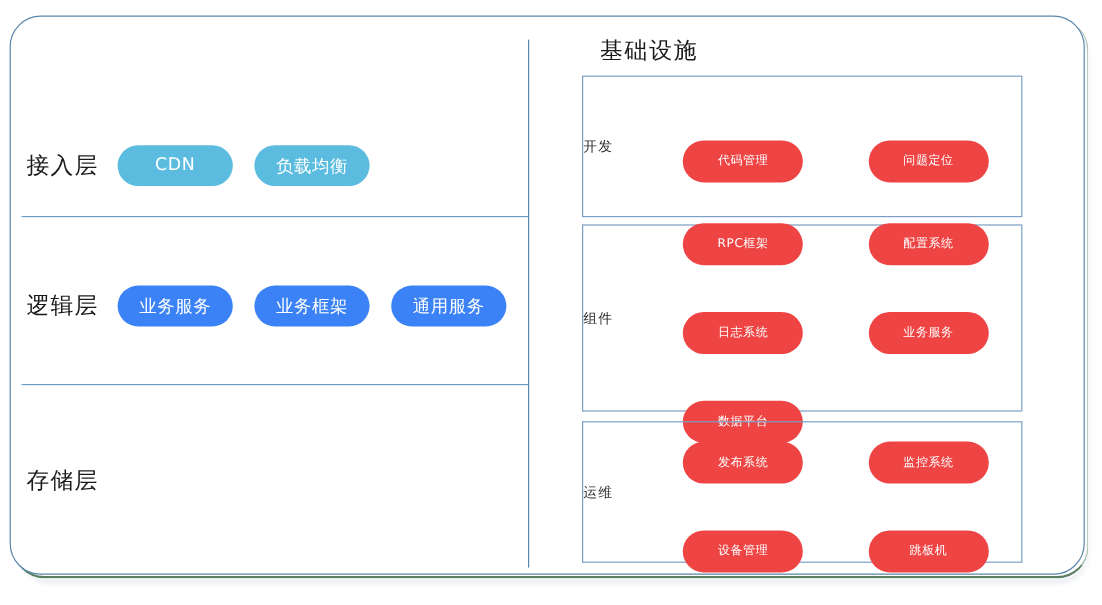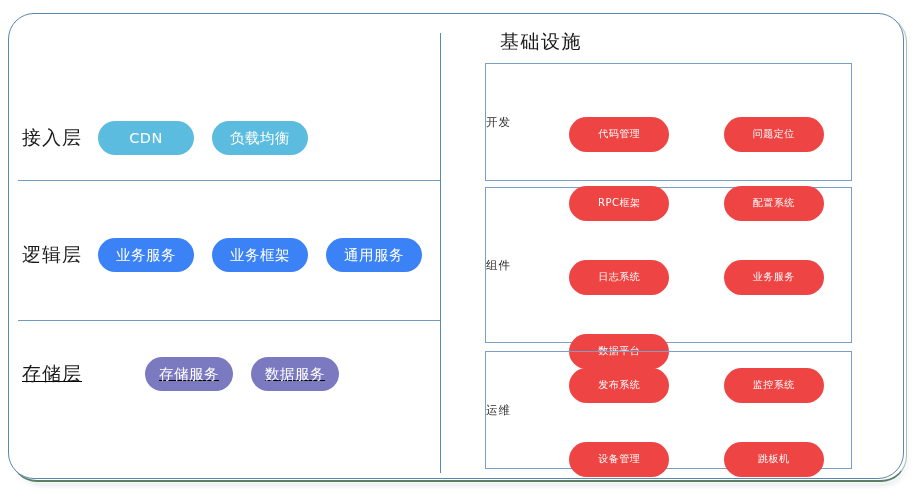--- a/index.html
+++ b/index.html
@@ -90,21 +90,21 @@
 
   .layer-row {
     position: absolute;
     left: 0;
     width: 432px;
     display: flex;
     align-items: center;
   }
   .layer-row.r1 { top: 108px; }
   .layer-row.r2 { top: 225px; }
-  .layer-row.r3 { top: 344px; text-decoration: underline; }
+  .layer-row.r3 { top: 375px; }
 
   .layer-label {
     width: 76px;
     margin-left: 14px;
     font-size: 19px;
     color: #1a1a1a;
     letter-spacing: 1px;
     white-space: nowrap;
   }
 
@@ -221,24 +221,20 @@
       <div class="layer-label">逻辑层</div>
       <div class="pill-group">
         <div class="pill coral">业务服务</div>
         <div class="pill coral">业务框架</div>
         <div class="pill coral">通用服务</div>
       </div>
     </div>
 
     <div class="layer-row r3">
       <div class="layer-label">存储层</div>
-      <div class="pill-group">
-        <div class="pill purple">存储服务</div>
-        <div class="pill purple">数据服务</div>
-      </div>
     </div>
 
   </div>
 
   <div class="v-divider"></div>
 
   <div class="right-panel">
 
     <div class="infra-title">基础设施</div>
 

